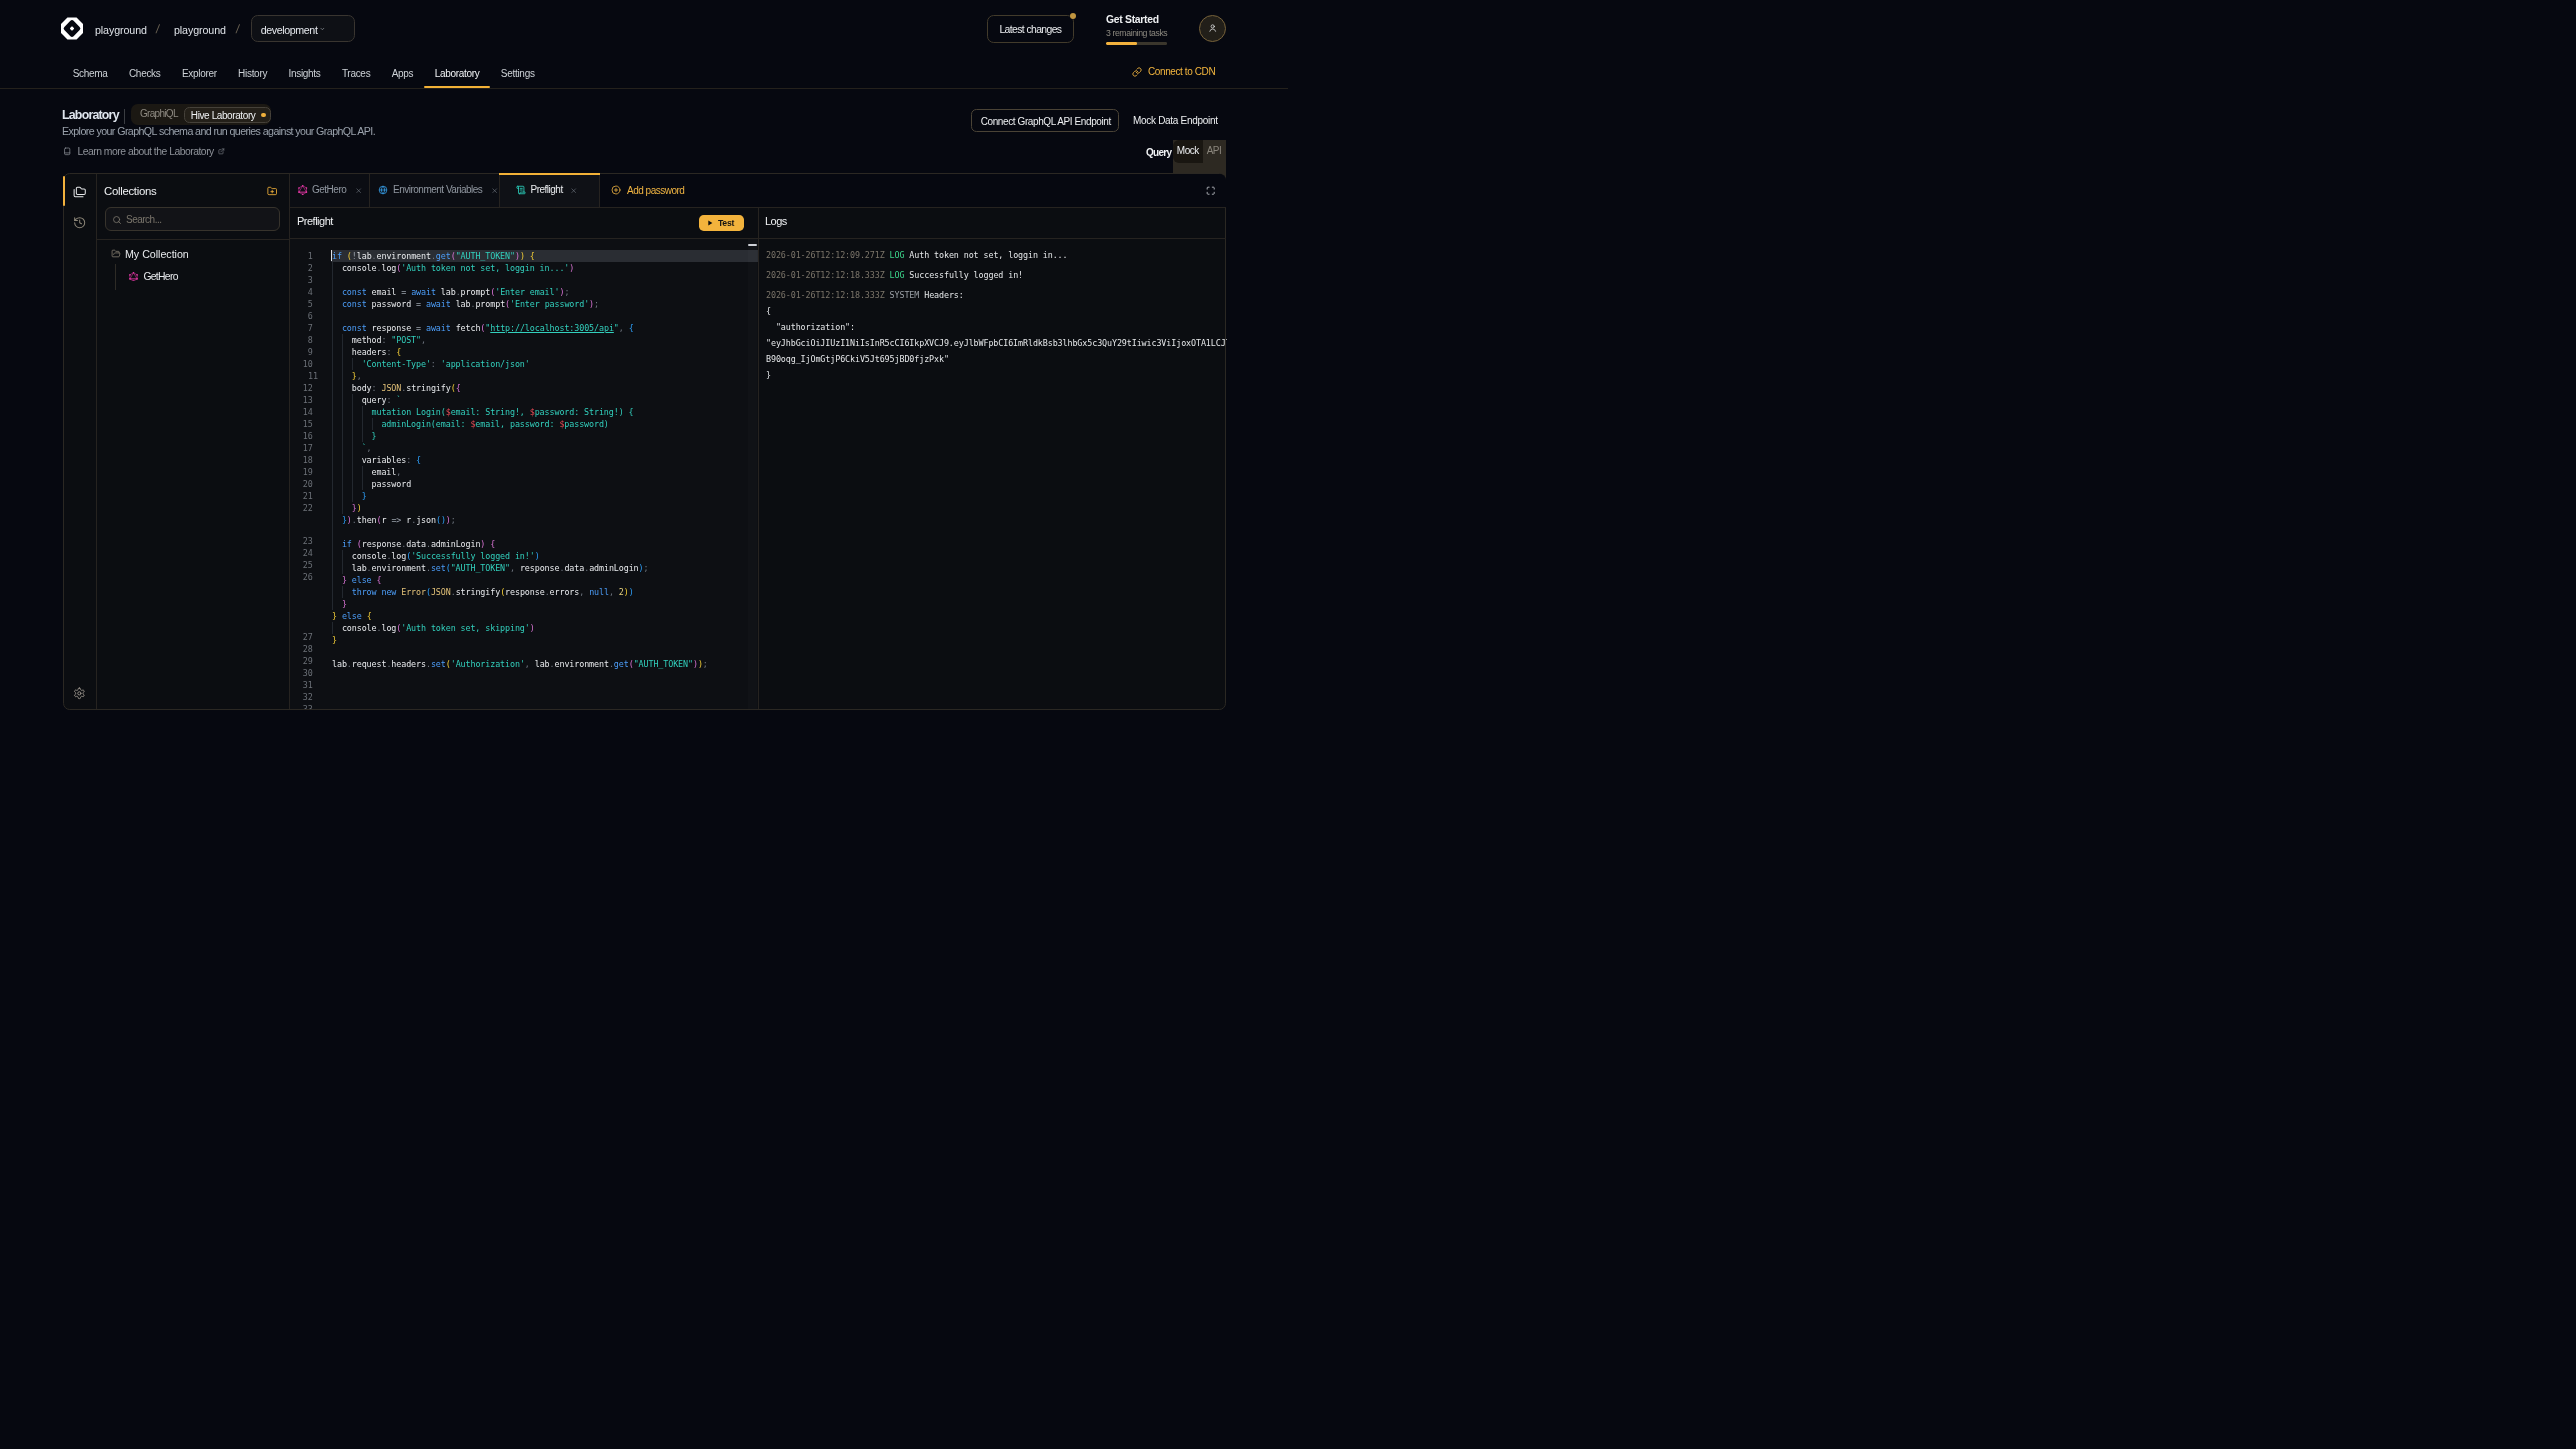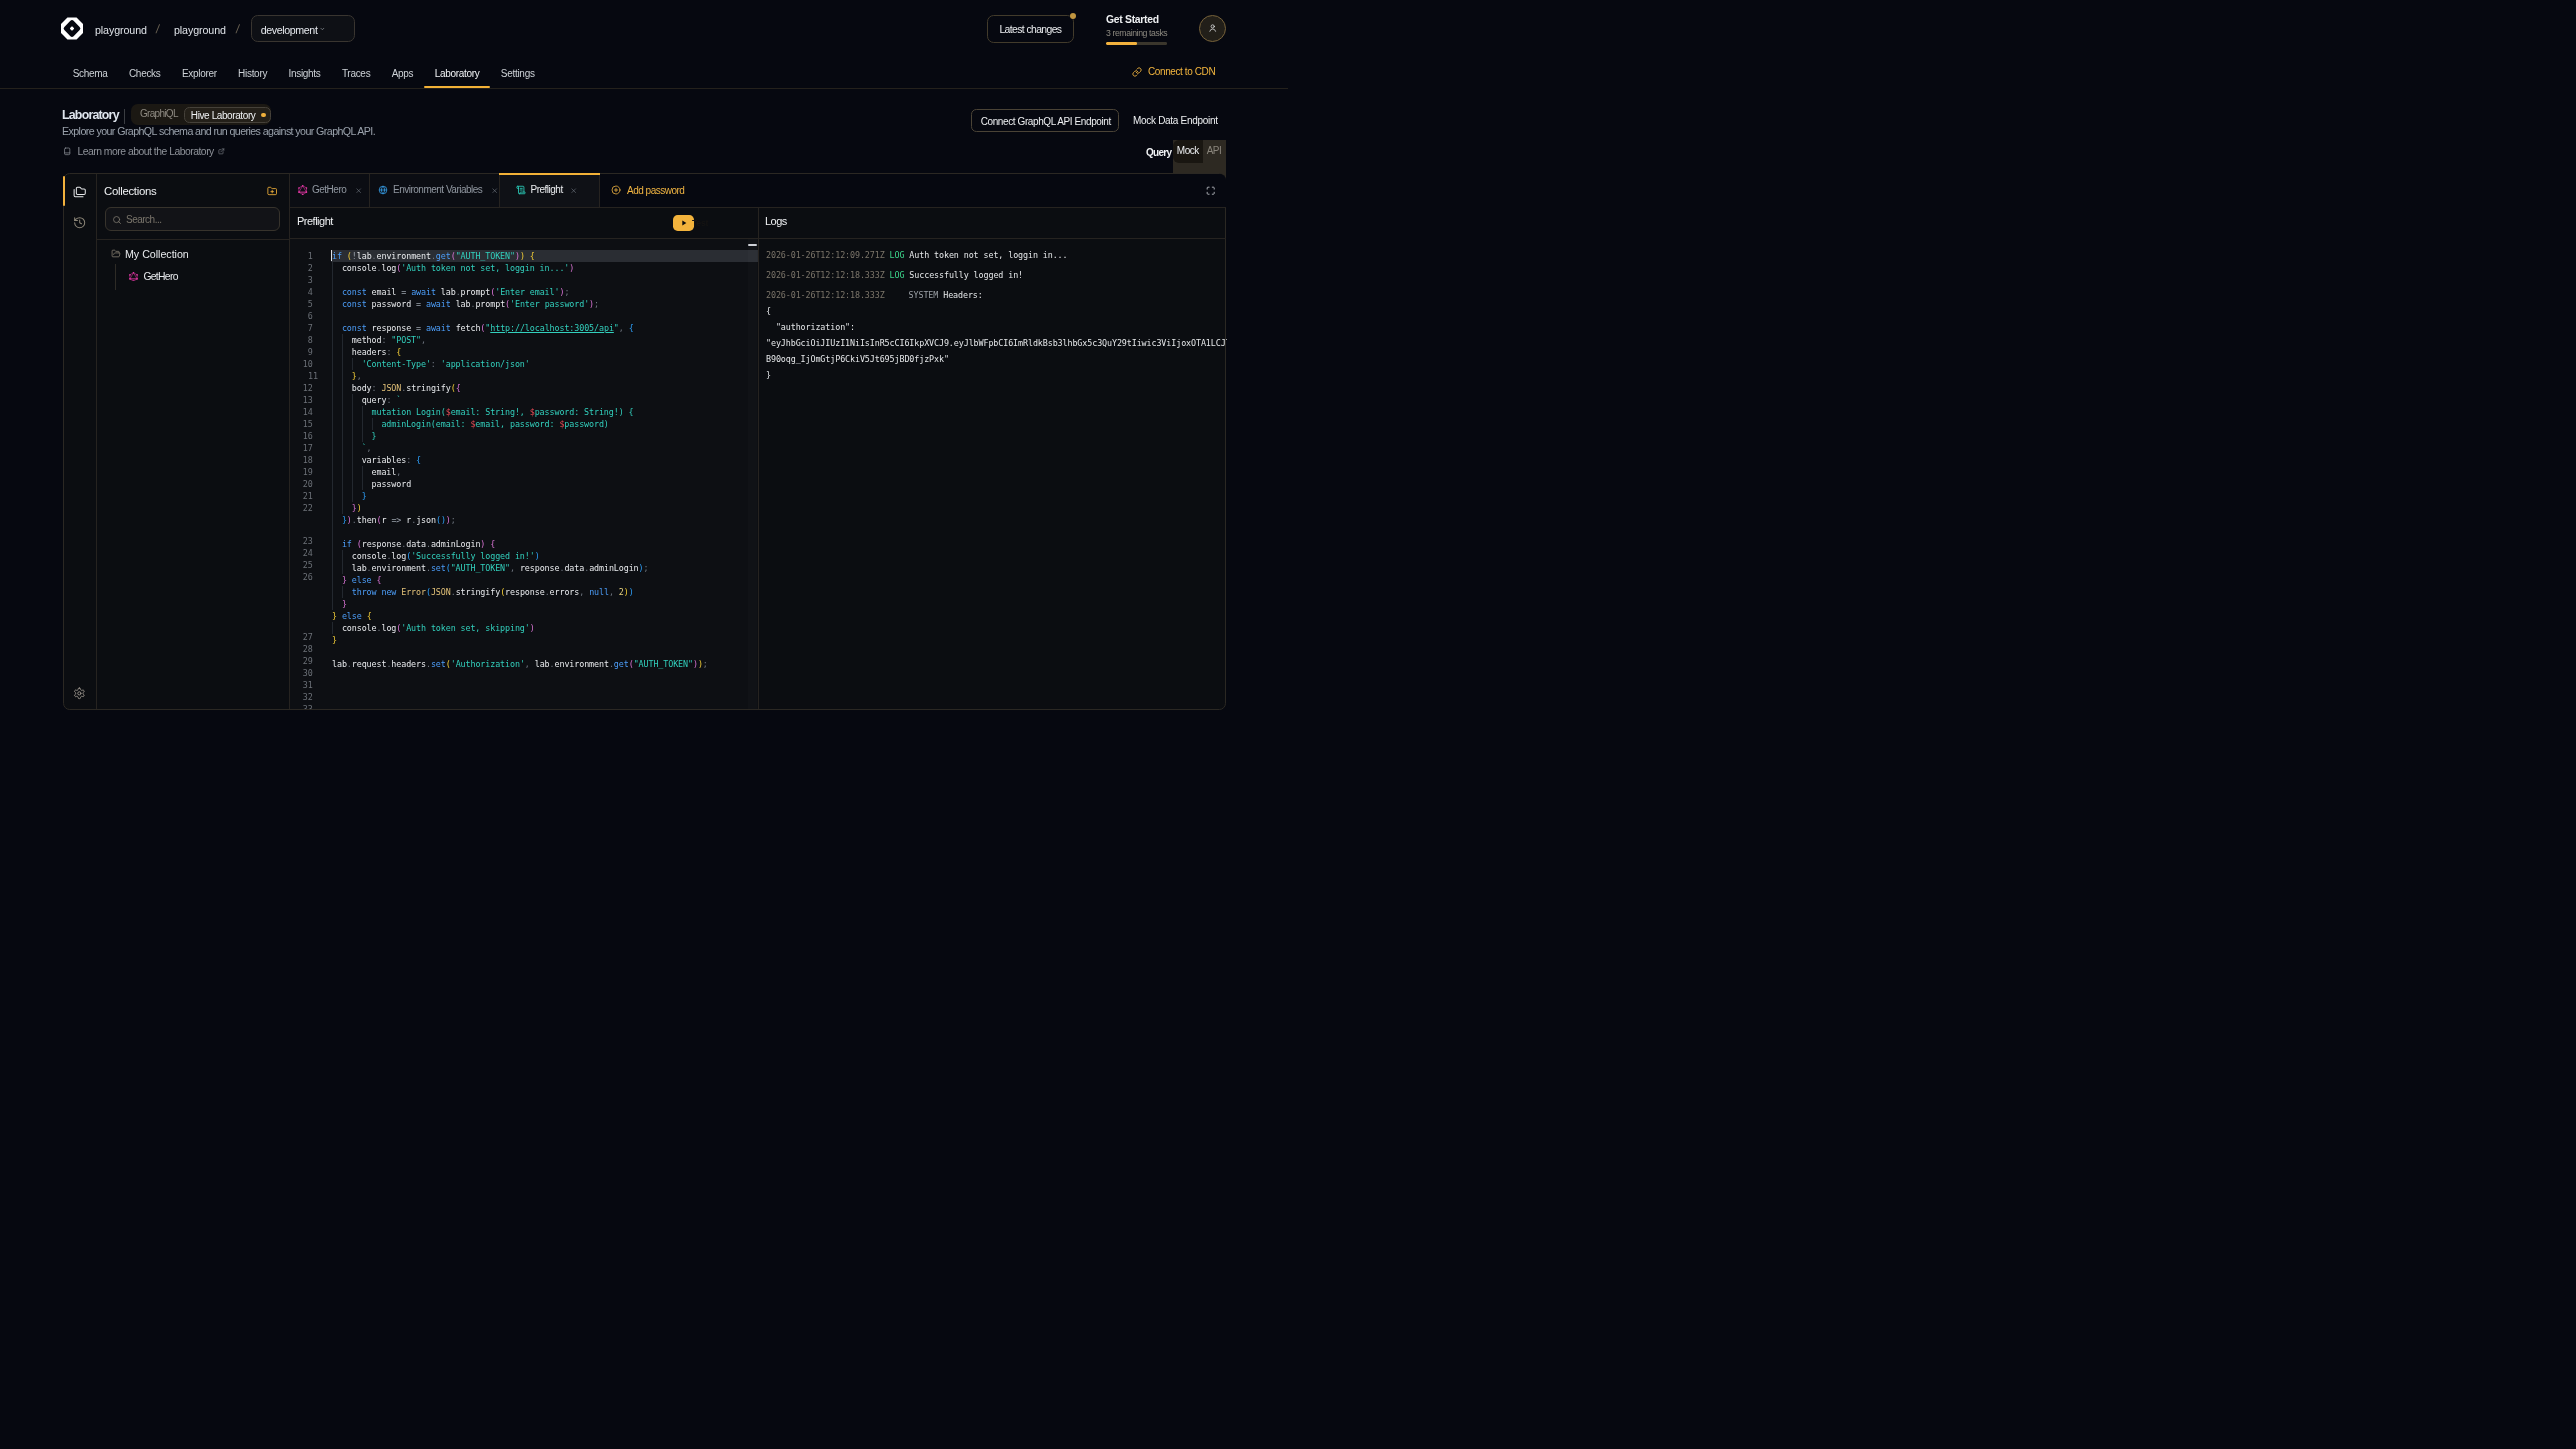--- a/index.html
+++ b/index.html
@@ -107,21 +107,21 @@
   .tab.active { background:#0f1116; }
   .tab.active .lbl { color:#eceef0; }
   .tab.active::before { content:""; position:absolute; left:-0.7px; right:-0.7px; top:-0.7px; height:1.7px; background:#f2b137; }
   .addop { left:543px; top:0px; height:33px; color:#f0b442; }
   .addop .plus { position:absolute; left:4px; top:11px; width:10px; height:10px; }
   .addop .lbl { position:absolute; left:20px; top:10.7px; font-size:10px; width:94px; letter-spacing:-0.5px; }
   .ic-max { left:1142px; top:12px; width:9.4px; height:9.4px; color:#c9cdd2; }
 
   
   .ed-title { left:233px; top:41px; font-size:11px; font-weight:500; color:#f0f2f4; letter-spacing:-0.5px; }
-  .testbtn { left:609px; top:41px; width:21px; height:16px; background:#f3b33c; border-radius:4.7px; }
+  .testbtn { left:635px; top:41px; width:45px; height:16px; background:#f3b33c; border-radius:4.7px; }
   .testbtn svg { position:absolute; left:7.4px; top:3.9px; width:8px; height:8px; color:#0b0c0e; }
   .testbtn .lbl { position:absolute; left:19px; top:3px; font-size:8.7px; font-weight:600; color:#141312; letter-spacing:-0.3px; }
   .hd-div { left:225px; top:64px; width:937px; height:0.7px; background:#262320; }
   .grip { left:684px; top:70px; width:9px; height:2px; border-radius:1.3px; background:#cdd0d6; z-index:3; }
   .sbgutter { left:684px; top:65px; width:9.4px; height:470px; background:rgba(255,255,255,0.016); z-index:2; }
 
   
   .editor { left:225px; top:65px; width:469px; height:470px; background:#0d0f13; overflow:hidden; }
   .lnhl { position:absolute; left:42px; top:10.7px; width:427px; height:12px; background:#2a2d33; }
   .gutter { position:absolute; left:0; top:10.7px; width:23.6px; text-align:right; color:#6b7077; font-family:"DejaVu Sans Mono", monospace; font-size:8.4px; line-height:12px; letter-spacing:-0.1px; }
@@ -131,21 +131,21 @@
   .cursor { position:absolute; left:42px; top:11.4px; width:0.9px; height:10.7px; background:#dde1e6; }
   .tk-k{color:#4c9df8} .tk-s{color:#32d0bd} .tk-u{color:#32d0bd;text-decoration:underline}
   .tk-i{color:#e9ebee} .tk-p{color:#6f7680} .tk-o{color:#9aa1ab} .tk-c{color:#e2c178}
   .tk-n{color:#e6d17f} .tk-r{color:#ea4d57}
   .tk-bg{color:#f2cd37} .tk-bp{color:#d874d4} .tk-bb{color:#2d9ef7}
 
   
   .logs-title { left:701px; top:41px; font-size:11px; font-weight:500; color:#f0f2f4; letter-spacing:-0.5px; }
   .logs { left:702px; top:73px; width:461px; height:462px; overflow:hidden; font-family:"DejaVu Sans Mono", monospace; font-size:8.4px; letter-spacing:-0.1px; line-height:16px; color:#e6e8ea; }
   .log-entry { margin-bottom:4.2px; white-space:pre; }
-  .lg-t { color:#7c756a; } .lg-log { color:#3dd68c; } .lg-sys { color:#9ba0a6;margin-left:19px; }
+  .lg-t { color:#7c756a; } .lg-log { color:#3dd68c; } .lg-sys { color:#9ba0a6; }
 </style>
 </head>
 <body>
 
 <div class="app">
 
   <svg class="abs logo" viewBox="0 0 33 33">
     <path fill="currentColor" d="M9.67 0 H23.33 L33 9.67 V23.33 L23.33 33 H9.67 L0 23.33 V9.67 Z"></path>
     <rect x="6.7" y="6.7" width="19.6" height="19.6" rx="3.4" transform="rotate(45 16.5 16.5)" fill="#060810"></rect>
     <rect x="14.05" y="14.05" width="4.9" height="4.9" rx="0.9" transform="rotate(45 16.5 16.5)" fill="currentColor"></rect>

